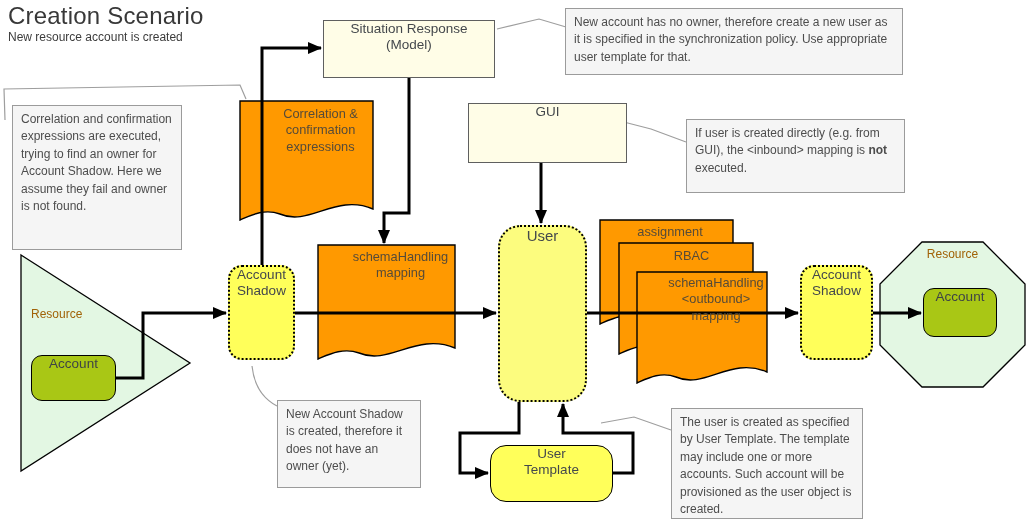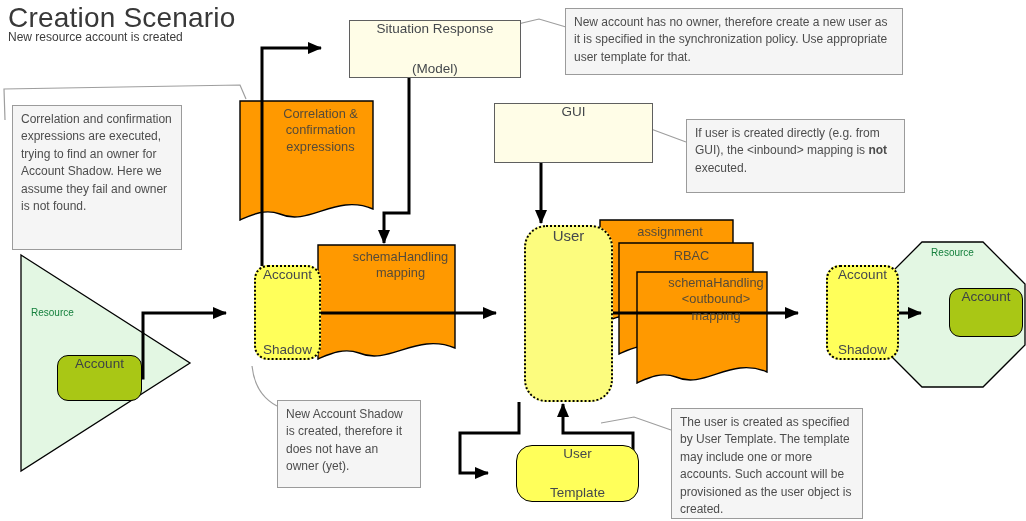--- a/index.html
+++ b/index.html
@@ -3,31 +3,31 @@
 <meta charset="utf-8">
 <style>
   :root { --orange:#FF9900; --yellow:#FFFF5A; --yellow-light:#FCFC7E; --cream:#FFFDE7;
           --green-light:#E3F7E3; --olive:#A9C715; --note-bg:#F5F5F5; --note-border:#9B9B9B;
           --text:#44484C; --note-text:#4D4D4D; }
   html,body { margin:0; padding:0; background:#fff; }
   .canvas { position:relative; width:1026px; height:521px; background:#fff; overflow:hidden;
             font-family:"Liberation Sans", sans-serif; }
   svg.layer { position:absolute; left:0; top:0; z-index:0; }
   .abs { position:absolute; box-sizing:border-box; z-index:1; }
-  .title { font-size:28px; color:#383838; letter-spacing:.2px; }
+  .title { font-size:24px; color:#383838; letter-spacing:.2px; }
   .subtitle { font-size:12px; color:#3c3c3c; }
-  .node { display:flex; flex-direction:column; align-items:center; justify-content:space-between;
-          text-align:center; color:var(--text); line-height:1.22;margin-left:26px; }
+  .node { display:flex; flex-direction:column; align-items:center; justify-content:flex-start;
+          text-align:center; color:var(--text); line-height:1.22; }
   .cream { background:var(--cream); border:1px solid #5f5f5f; font-size:13.5px; }
   .ydot  { background:var(--yellow); border:2px dotted #000; border-radius:14px; font-size:13.5px; }
   .user  { background:var(--yellow-light); border-radius:22px; font-size:15px; }
   .ysolid{ background:var(--yellow); border:1.5px solid #000; border-radius:16px; font-size:13.5px; }
   .olive { background:var(--olive); border:1.5px solid #000; border-radius:11px; font-size:13.5px; color:#3e4346; }
   .doc-label { text-align:center; color:#564b38; font-size:12.8px; line-height:1.28; z-index:1;padding-left:28px; }
-  .res-label { color:#15803d; font-size:10px; z-index:1; }
+  .res-label { color:#a16207; font-size:12px; z-index:1; }
   .note { background:var(--note-bg); border:1px solid var(--note-border); color:var(--note-text);
           font-size:12px; line-height:1.45; padding:5px 8px; z-index:1; }
   .doc { fill:var(--orange); stroke:#000; stroke-width:1.4; }
   .flow { fill:none; stroke:#000; stroke-width:3; }
   .leader { fill:none; stroke:#9e9e9e; stroke-width:1.2; }
   .shape-green { fill:var(--green-light); stroke:#000; stroke-width:1.3; }
   b { font-weight:bold; }
 </style>
 </head>
 <body>

